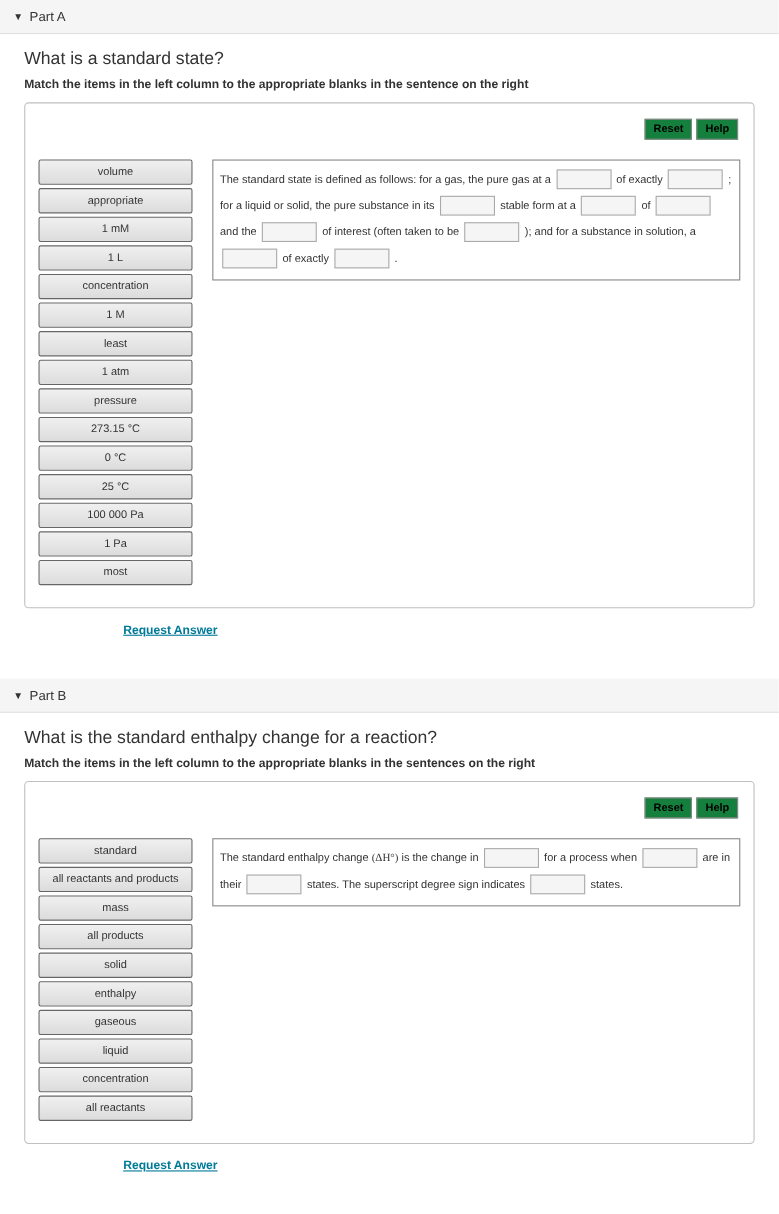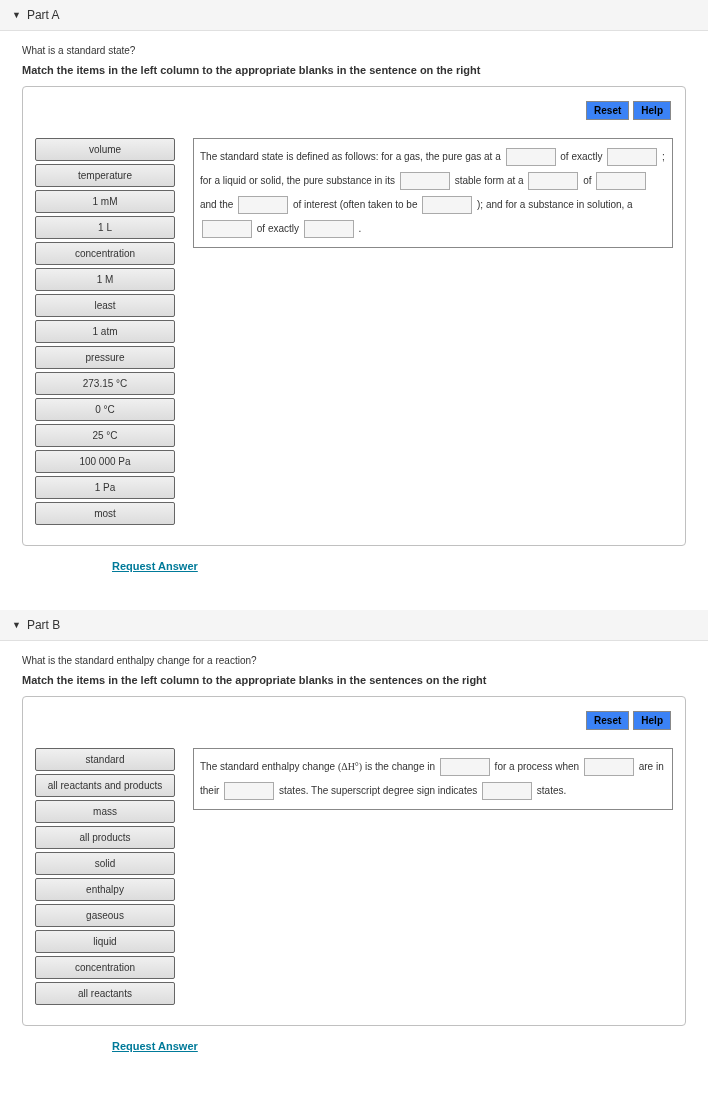--- a/index.html
+++ b/index.html
@@ -23,21 +23,21 @@
   color: #333;
 }
 .part-header .title {
   font-weight: normal;
   font-size: 12px;
 }
 .content {
   padding: 14px 22px 10px 22px;
 }
 .question {
-  font-size: 10px;
+  font-size: 16px;
   margin-bottom: 8px;
 }
 .instruction {
   font-size: 11px;
   font-weight: bold;
   margin-bottom: 10px;
 }
 .box {
   border: 1px solid #c0c0c0;
   border-radius: 4px;
@@ -46,21 +46,21 @@
 }
 .top-buttons {
   display: flex;
   justify-content: flex-end;
   gap: 4px;
   margin-bottom: 18px;
   padding-right: 2px;
 }
 .btn {
   border: 1px solid #888;
-  background: #3b82f6;
+  background: #15803d;
   font-size: 10px;
   padding: 3px 7px;
   font-weight: bold;
   cursor: pointer;
 }
 .cols {
   display: flex;
   gap: 18px;
   align-items: flex-start;
 }
@@ -126,21 +126,21 @@
   <div class="question">What is a standard state?</div>
   <div class="instruction">Match the items in the left column to the appropriate blanks in the sentence on the right</div>
   <div class="box">
     <div class="top-buttons">
       <button class="btn">Reset</button>
       <button class="btn">Help</button>
     </div>
     <div class="cols">
       <div class="left-col">
         <div class="drag-item">volume</div>
-        <div class="drag-item">temperature</div>
+        <div class="drag-item">appropriate</div>
         <div class="drag-item">1 mM</div>
         <div class="drag-item">1 L</div>
         <div class="drag-item">concentration</div>
         <div class="drag-item">1 M</div>
         <div class="drag-item">least</div>
         <div class="drag-item">1 atm</div>
         <div class="drag-item">pressure</div>
         <div class="drag-item">273.15 °C</div>
         <div class="drag-item">0 °C</div>
         <div class="drag-item">25 °C</div>

